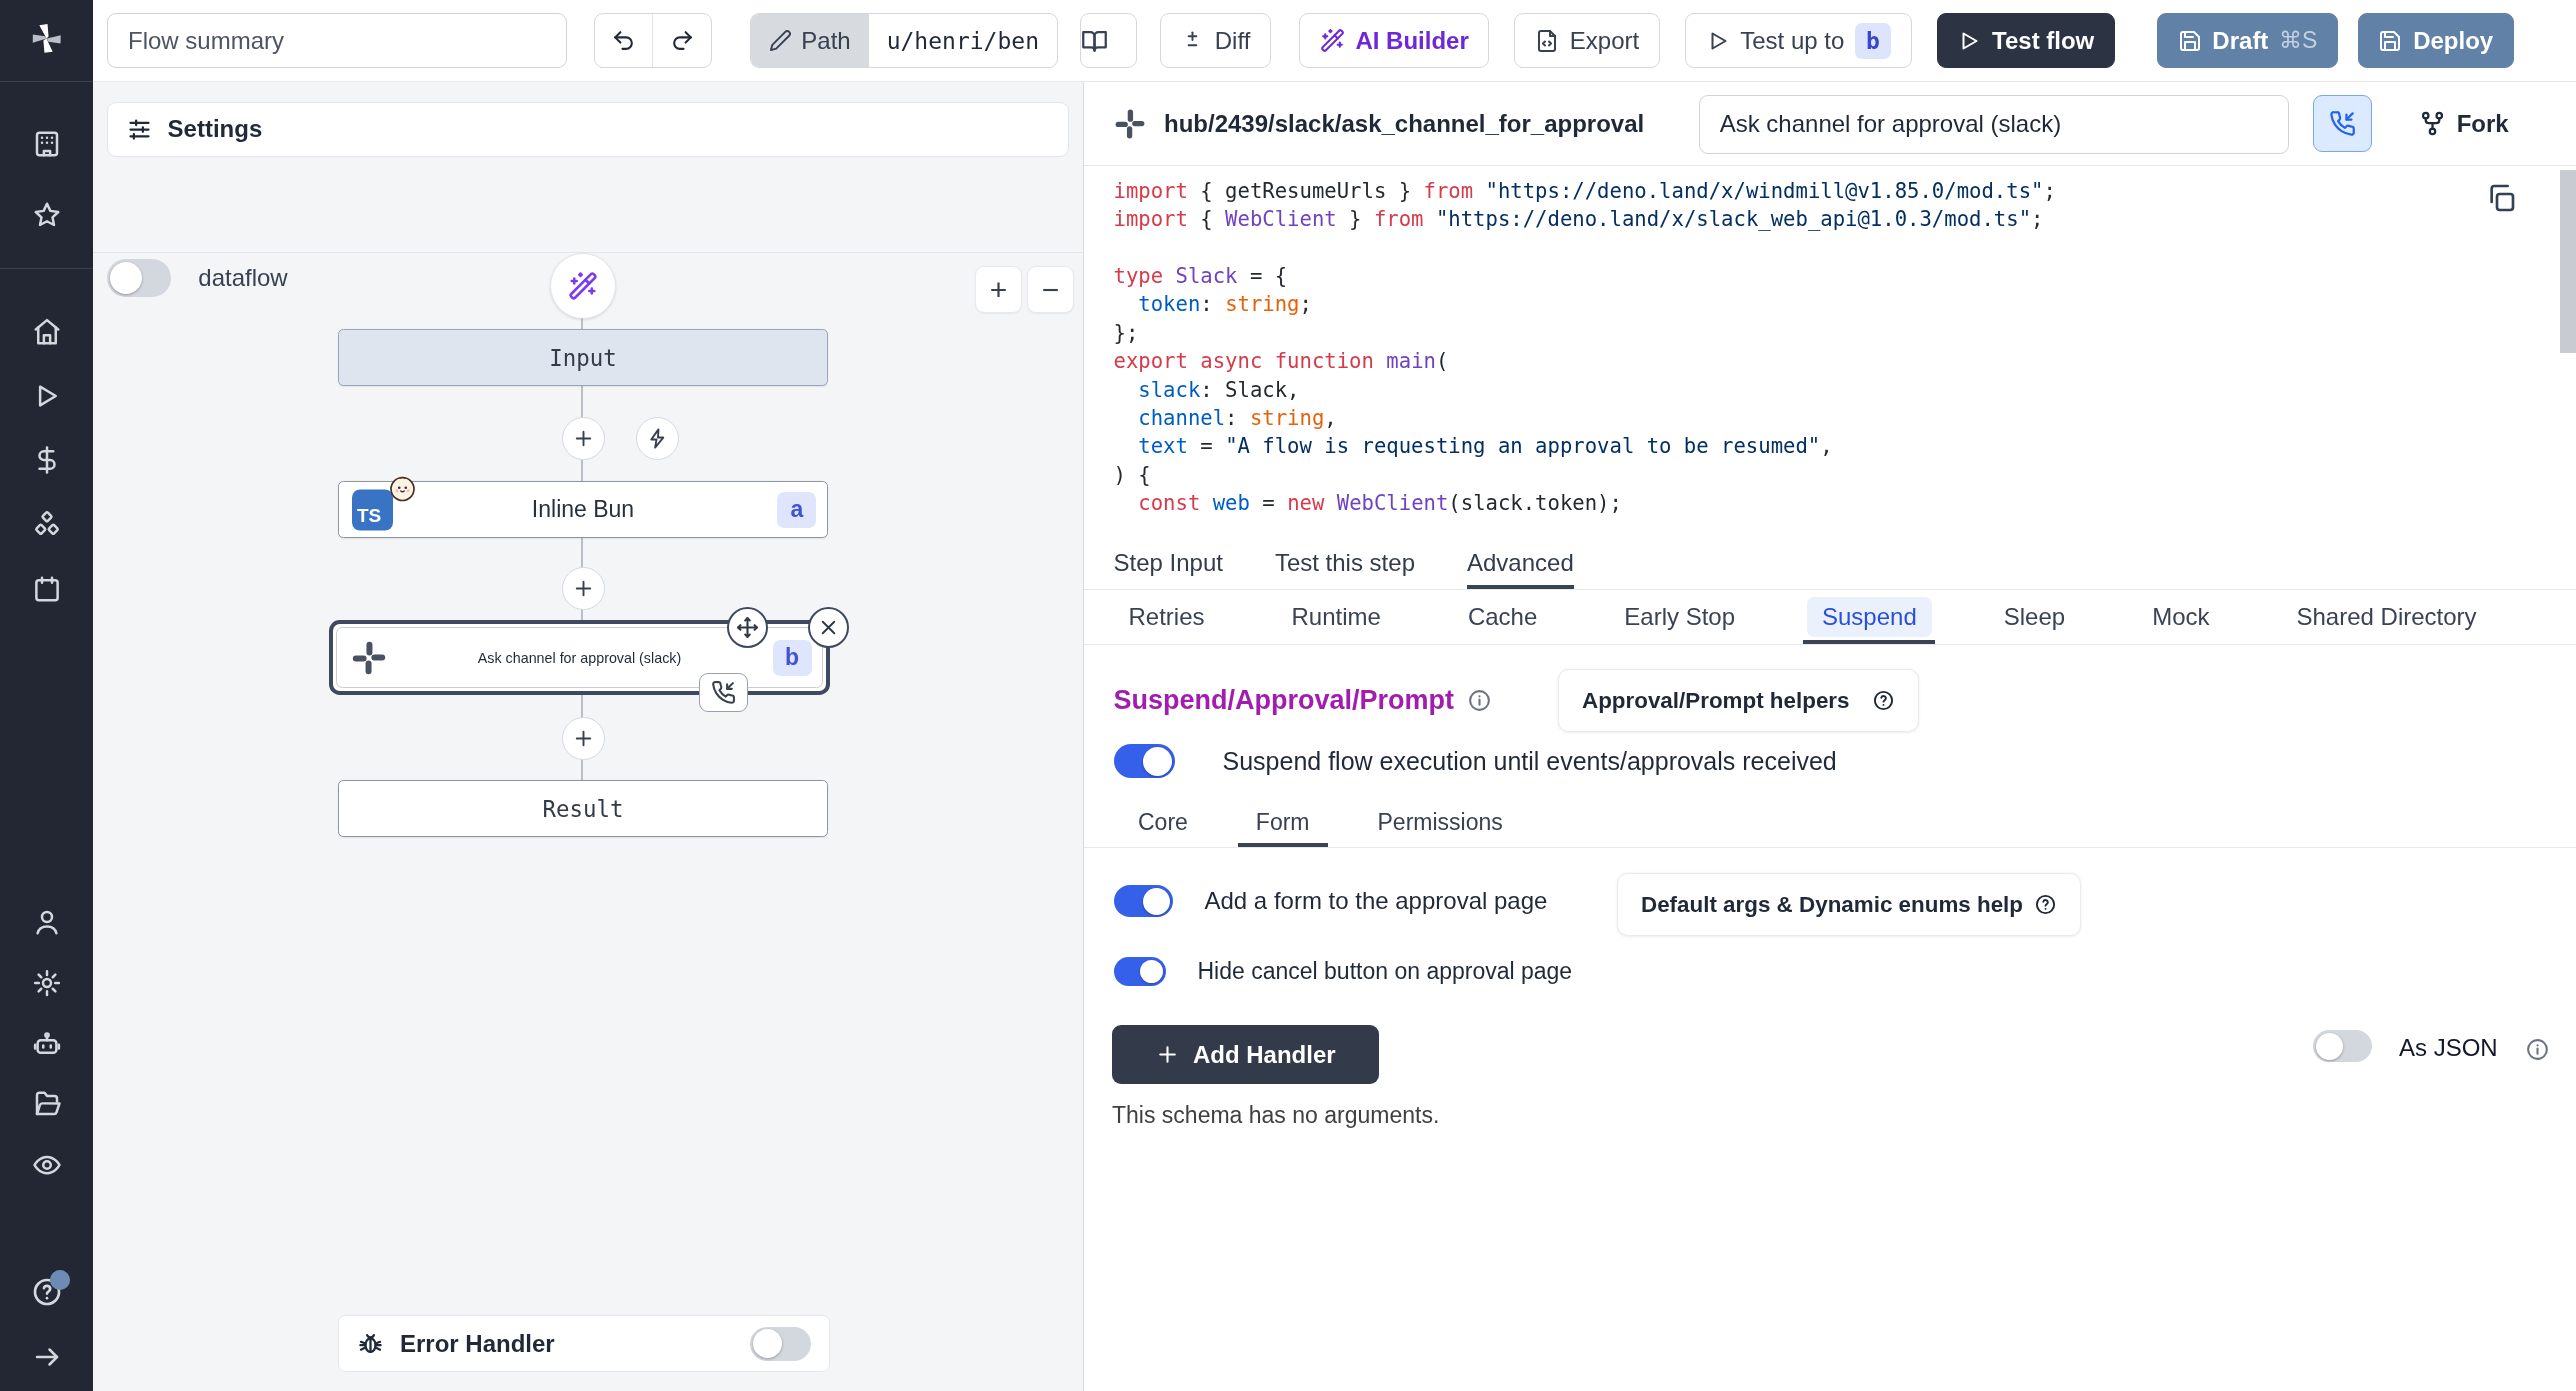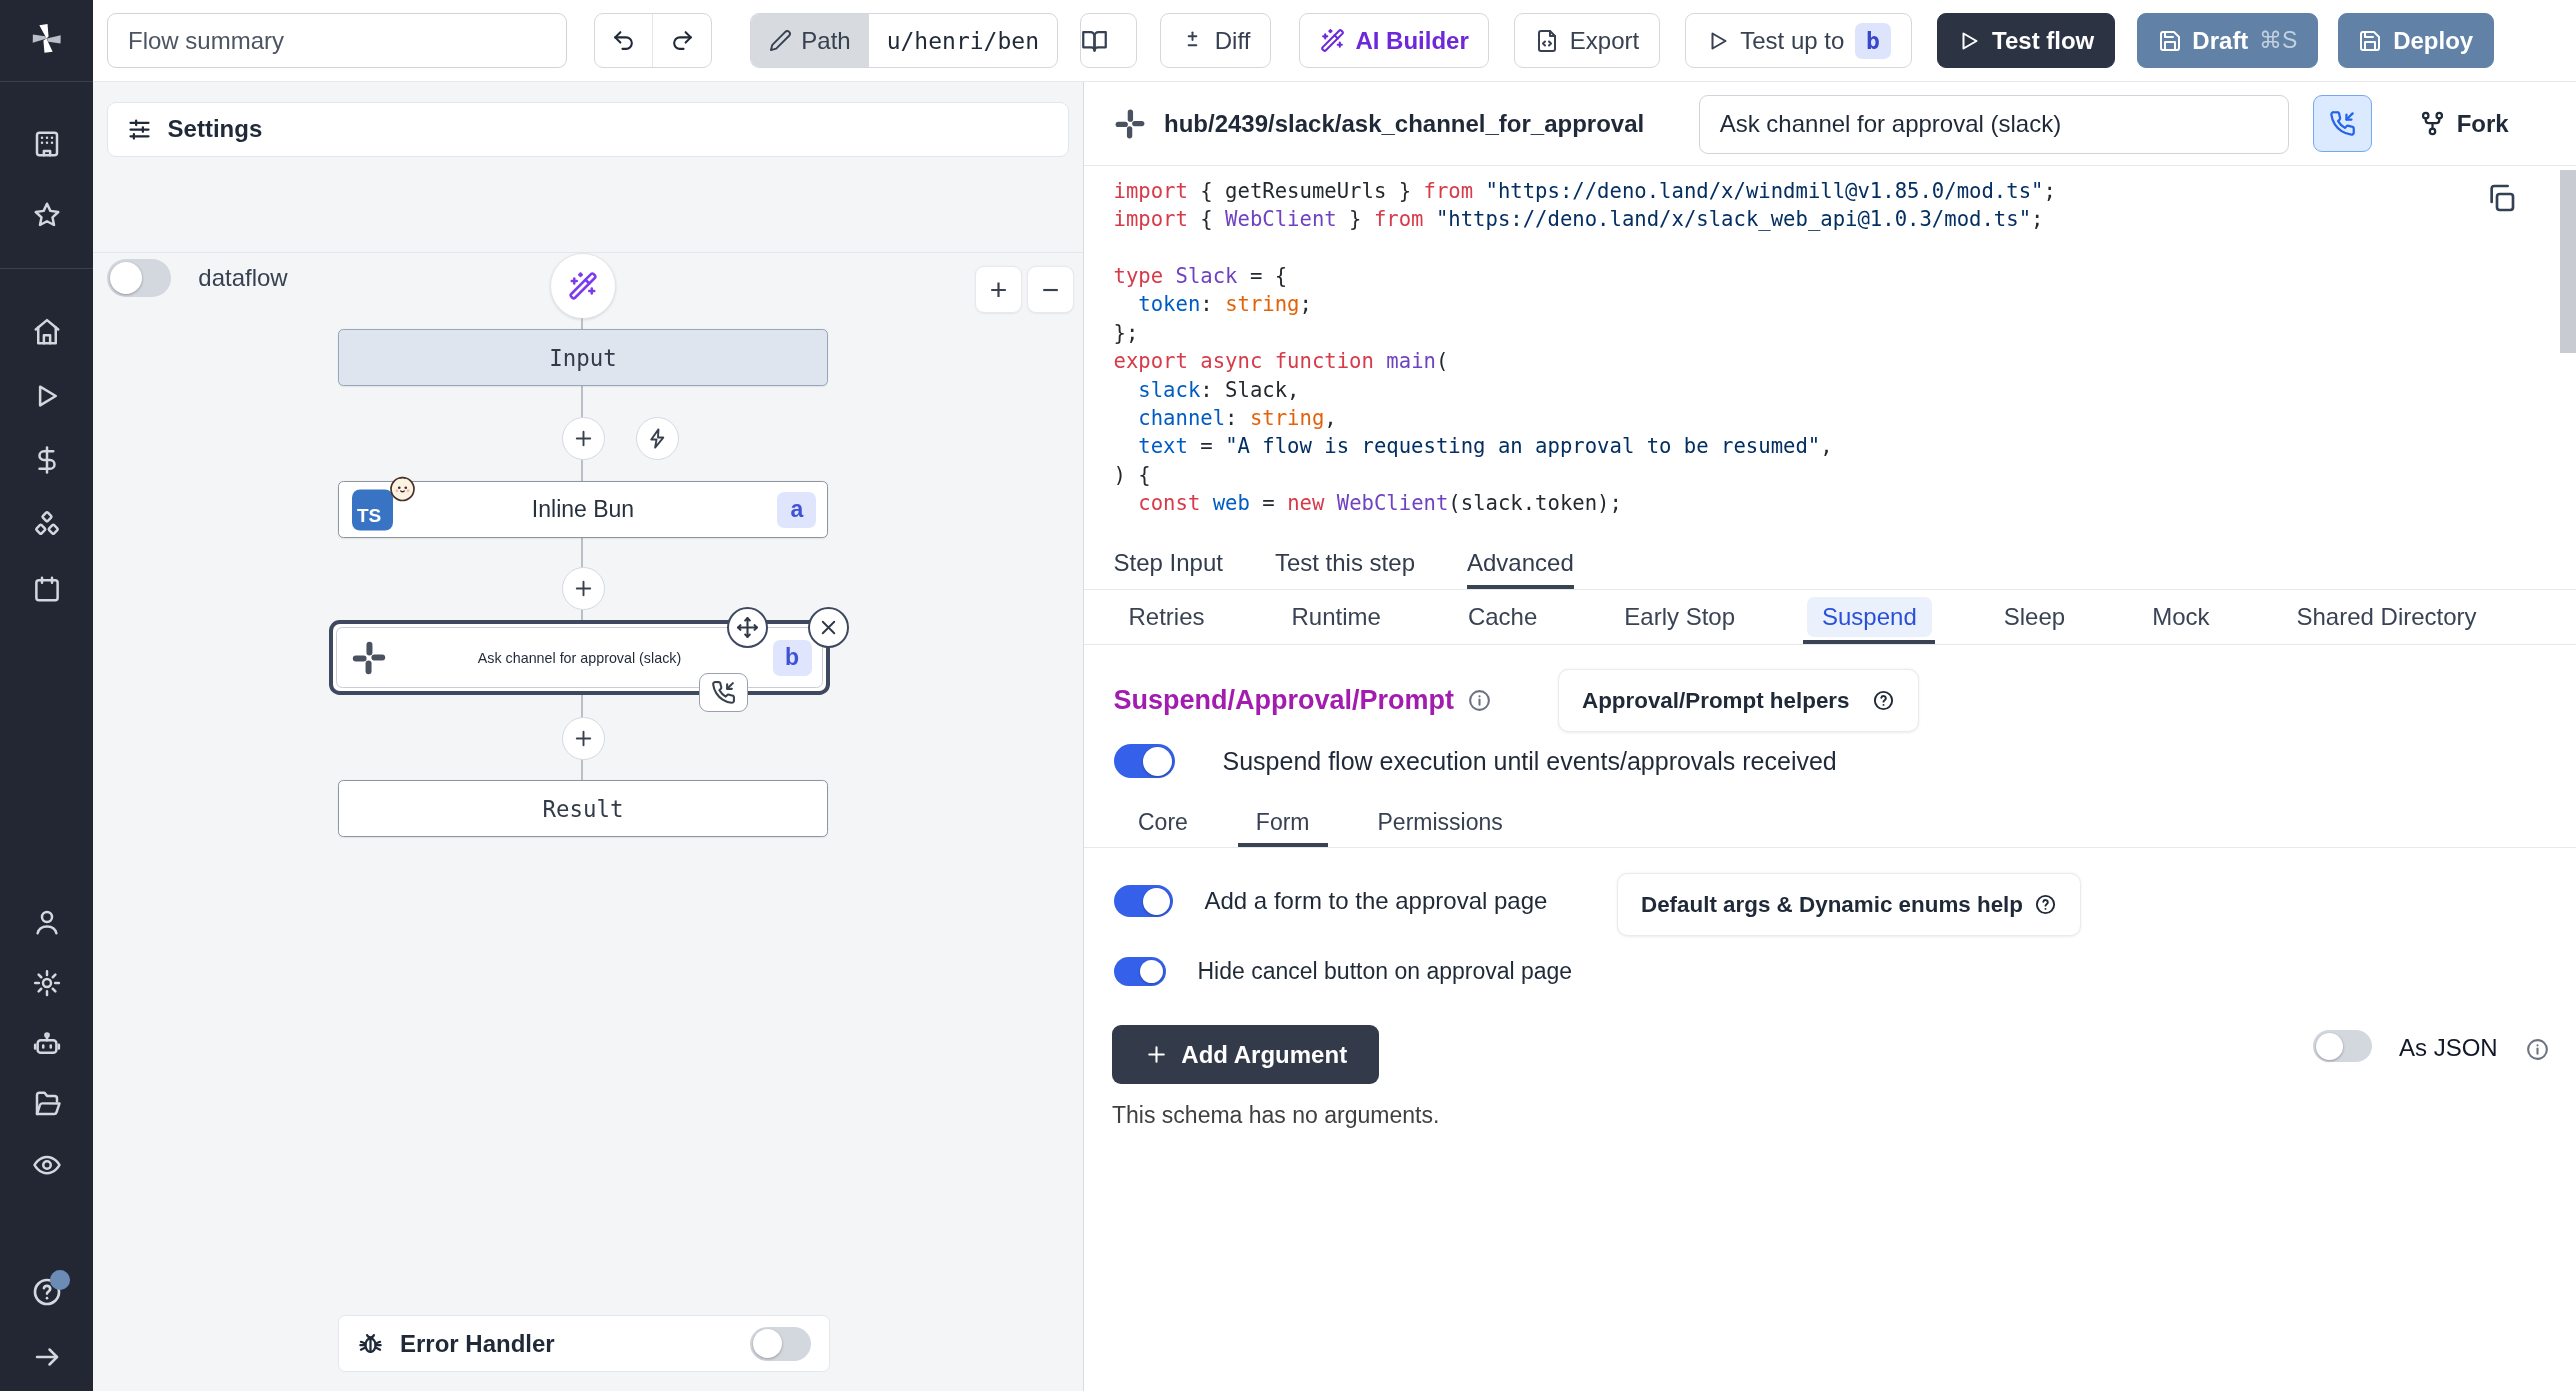--- a/index.html
+++ b/index.html
@@ -277,21 +277,21 @@
         </svg>
       <span>Test up to</span>
       <span class="badge mono">b</span>
     </div>
     <div class="btn btn-dark" style="margin-left:25px">
       <svg class="ic" width="24" height="24" viewBox="0 0 24 24">
           <path d="M6.5 4.5l13 7.5-13 7.5z"></path>
         </svg>
       <span>Test flow</span>
     </div>
-    <div class="btn btn-slate" style="margin-left:22px">
+    <div class="btn btn-slate" style="margin-left:42px">
       <svg class="ic" width="24" height="24" viewBox="0 0 24 24">
           <path d="M19 21H5a2 2 0 0 1-2-2V5a2 2 0 0 1 2-2h11l5 5v11a2 2 0 0 1-2 2z"></path>
           <path d="M17 21v-8H7v8"></path>
           <path d="M7 3v5h8"></path>
         </svg>
       <span>Draft</span>
       <span class="kbd">⌘S</span>
     </div>
     <div class="btn btn-slate" style="margin-left:19.7px">
       <svg class="ic" width="24" height="24" viewBox="0 0 24 24">
@@ -581,21 +581,21 @@
       <span class="tgl sm on">
           <span class="knob"></span>
         </span>
       <span class="tgllabel" style="font-size:23px">Hide cancel button on approval page</span>
     </div>
 
     <div class="addarg">
       <svg class="ic" width="25" height="25" viewBox="0 0 24 24">
           <path d="M12 5v14M5 12h14"></path>
         </svg>
-      <span>Add Argument</span>
+      <span>Add Handler</span>
     </div>
     <div class="asjson">
       <span class="tgl md2">
           <span class="knob"></span>
         </span>
       <span style="font-size:24px;color:#111827">As JSON</span>
       <svg class="ic gray" width="25" height="25" viewBox="0 0 24 24">
           <circle cx="12" cy="12" r="9"></circle>
           <path d="M12 11v5"></path>
           <path d="M12 8h.01"></path>

